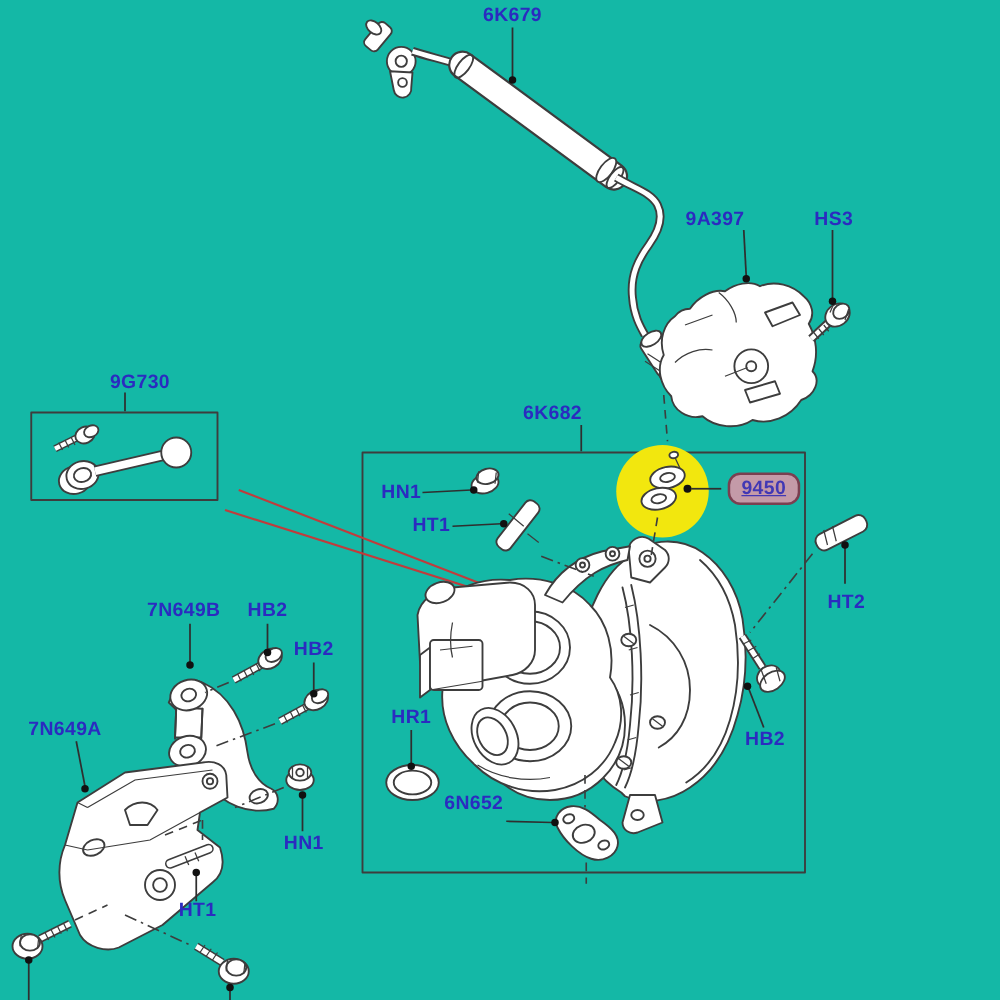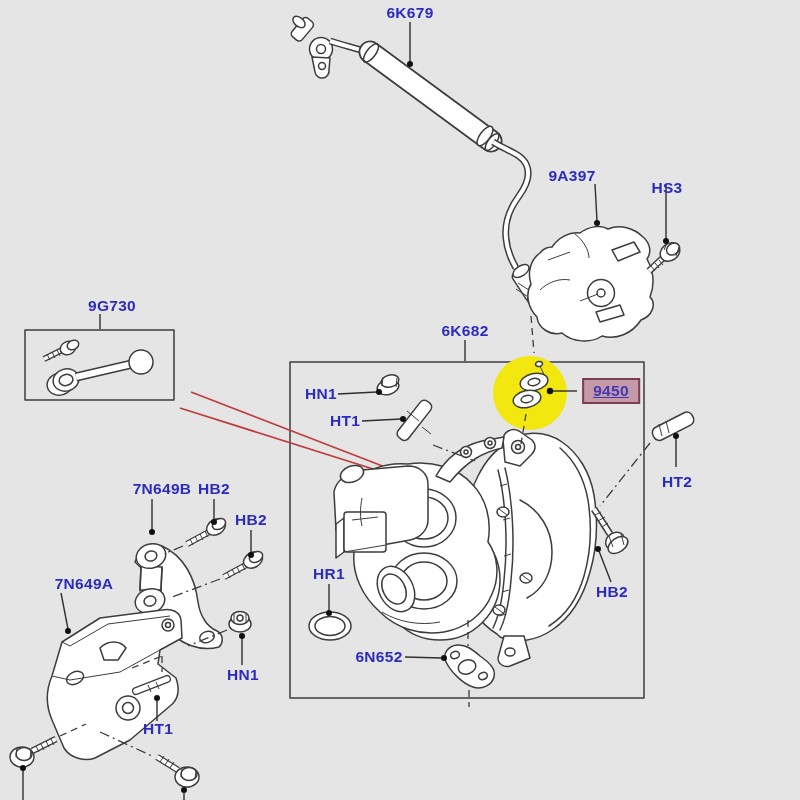--- a/index.html
+++ b/index.html
@@ -1,27 +1,27 @@
 <!DOCTYPE html>
 <html style="--label: #2b2bc0; --line: #3d3d3d; --red: #c03c3c; --hl-circle: #f2e70e; --hl-fill: #c49aa8; --hl-border: #7a3f50; --hl-text: #4238b4;"><head>
 <meta charset="utf-8">
 <style>
   :root{
     --label:#2b2bc0; --line:#3d3d3d; --red:#c03c3c;
     --hl-circle:#f2e70e; --hl-fill:#c49aa8; --hl-border:#7a3f50; --hl-text:#4238b4;
   }
   html,body{margin:0;padding:0;background:#ffffff;}
-  #stage{position:relative;width:800px;height:800px;background:#e5e5e5;overflow:hidden;
+  #stage{position:relative;width:800px;height:800px;background:#14b8a6;overflow:hidden;
          font-family:"Liberation Sans", sans-serif;}
   #art{position:absolute;left:0;top:0;}
   .lbl{position:absolute;transform:translate(-50%,-50%);color:var(--label);
        font-weight:bold;font-size:15.5px;letter-spacing:.3px;white-space:nowrap;
        font-family:"Liberation Sans", sans-serif; cursor:pointer;}
   .lbl.box{background:var(--hl-fill);border:2px solid var(--hl-border);color:var(--hl-text);
-       padding:2px 9px;border-radius:0;text-decoration:underline;}
+       padding:2px 9px;border-radius:10px;text-decoration:underline;}
   svg *{vector-effect:non-scaling-stroke;}
   .s{stroke:var(--line);stroke-width:1.5;fill:none;stroke-linecap:round;stroke-linejoin:round;}
   .sw{stroke:var(--line);stroke-width:1.5;fill:#ffffff;stroke-linejoin:round;}
   .thin{stroke:var(--line);stroke-width:1;fill:none;}
   .leader{stroke:#2f2f2f;stroke-width:1.4;fill:none;}
   .dot{fill:#111;}
   .dash{stroke:var(--line);stroke-width:1.3;fill:none;stroke-dasharray:7 5;}
   .dashdot{stroke:var(--line);stroke-width:1.3;fill:none;stroke-dasharray:10 4 2 4;}
   .redline{stroke:var(--red);stroke-width:1.7;fill:none;}
 </style>
@@ -312,30 +312,30 @@
         <circle class="dot" cx="157" cy="698" r="3"></circle>
     <path class="leader" d="M23 770 L23 800"></path>
         <circle class="dot" cx="23" cy="768" r="3"></circle>
     <path class="leader" d="M184 792 L184 800"></path>
         <circle class="dot" cx="184" cy="790" r="3"></circle>
   </g>
 </svg>
 
 <div class="lbl" style="left:410px;top:13px">6K679</div>
 <div class="lbl" style="left:572px;top:176px">9A397</div>
-<div class="lbl" style="left:667px;top:188px">HS3</div>
+<div class="lbl" style="left:667px;top:176px">HS3</div>
 <div class="lbl" style="left:112px;top:306px">9G730</div>
-<div class="lbl" style="left:465px;top:331px">6K682</div>
+<div class="lbl" style="left:442px;top:331px">6K682</div>
 <div class="lbl" style="left:321px;top:394px">HN1</div>
 <div class="lbl" style="left:345px;top:421px">HT1</div>
 <div class="lbl box" style="left:611px;top:391px">9450</div>
 <div class="lbl" style="left:677px;top:482px">HT2</div>
 <div class="lbl" style="left:612px;top:592px">HB2</div>
 <div class="lbl" style="left:329px;top:574px">HR1</div>
-<div class="lbl" style="left:379px;top:657px">6N652</div>
-<div class="lbl" style="left:162px;top:489px">7N649B</div>
+<div class="lbl" style="left:379px;top:643px">6N652</div>
+<div class="lbl" style="left:147px;top:489px">7N649B</div>
 <div class="lbl" style="left:214px;top:489px">HB2</div>
 <div class="lbl" style="left:251px;top:520px">HB2</div>
-<div class="lbl" style="left:84px;top:584px">7N649A</div>
+<div class="lbl" style="left:52px;top:584px">7N649A</div>
 <div class="lbl" style="left:243px;top:675px">HN1</div>
 <div class="lbl" style="left:158px;top:729px">HT1</div>
 
 </div>
 
 </body></html>

